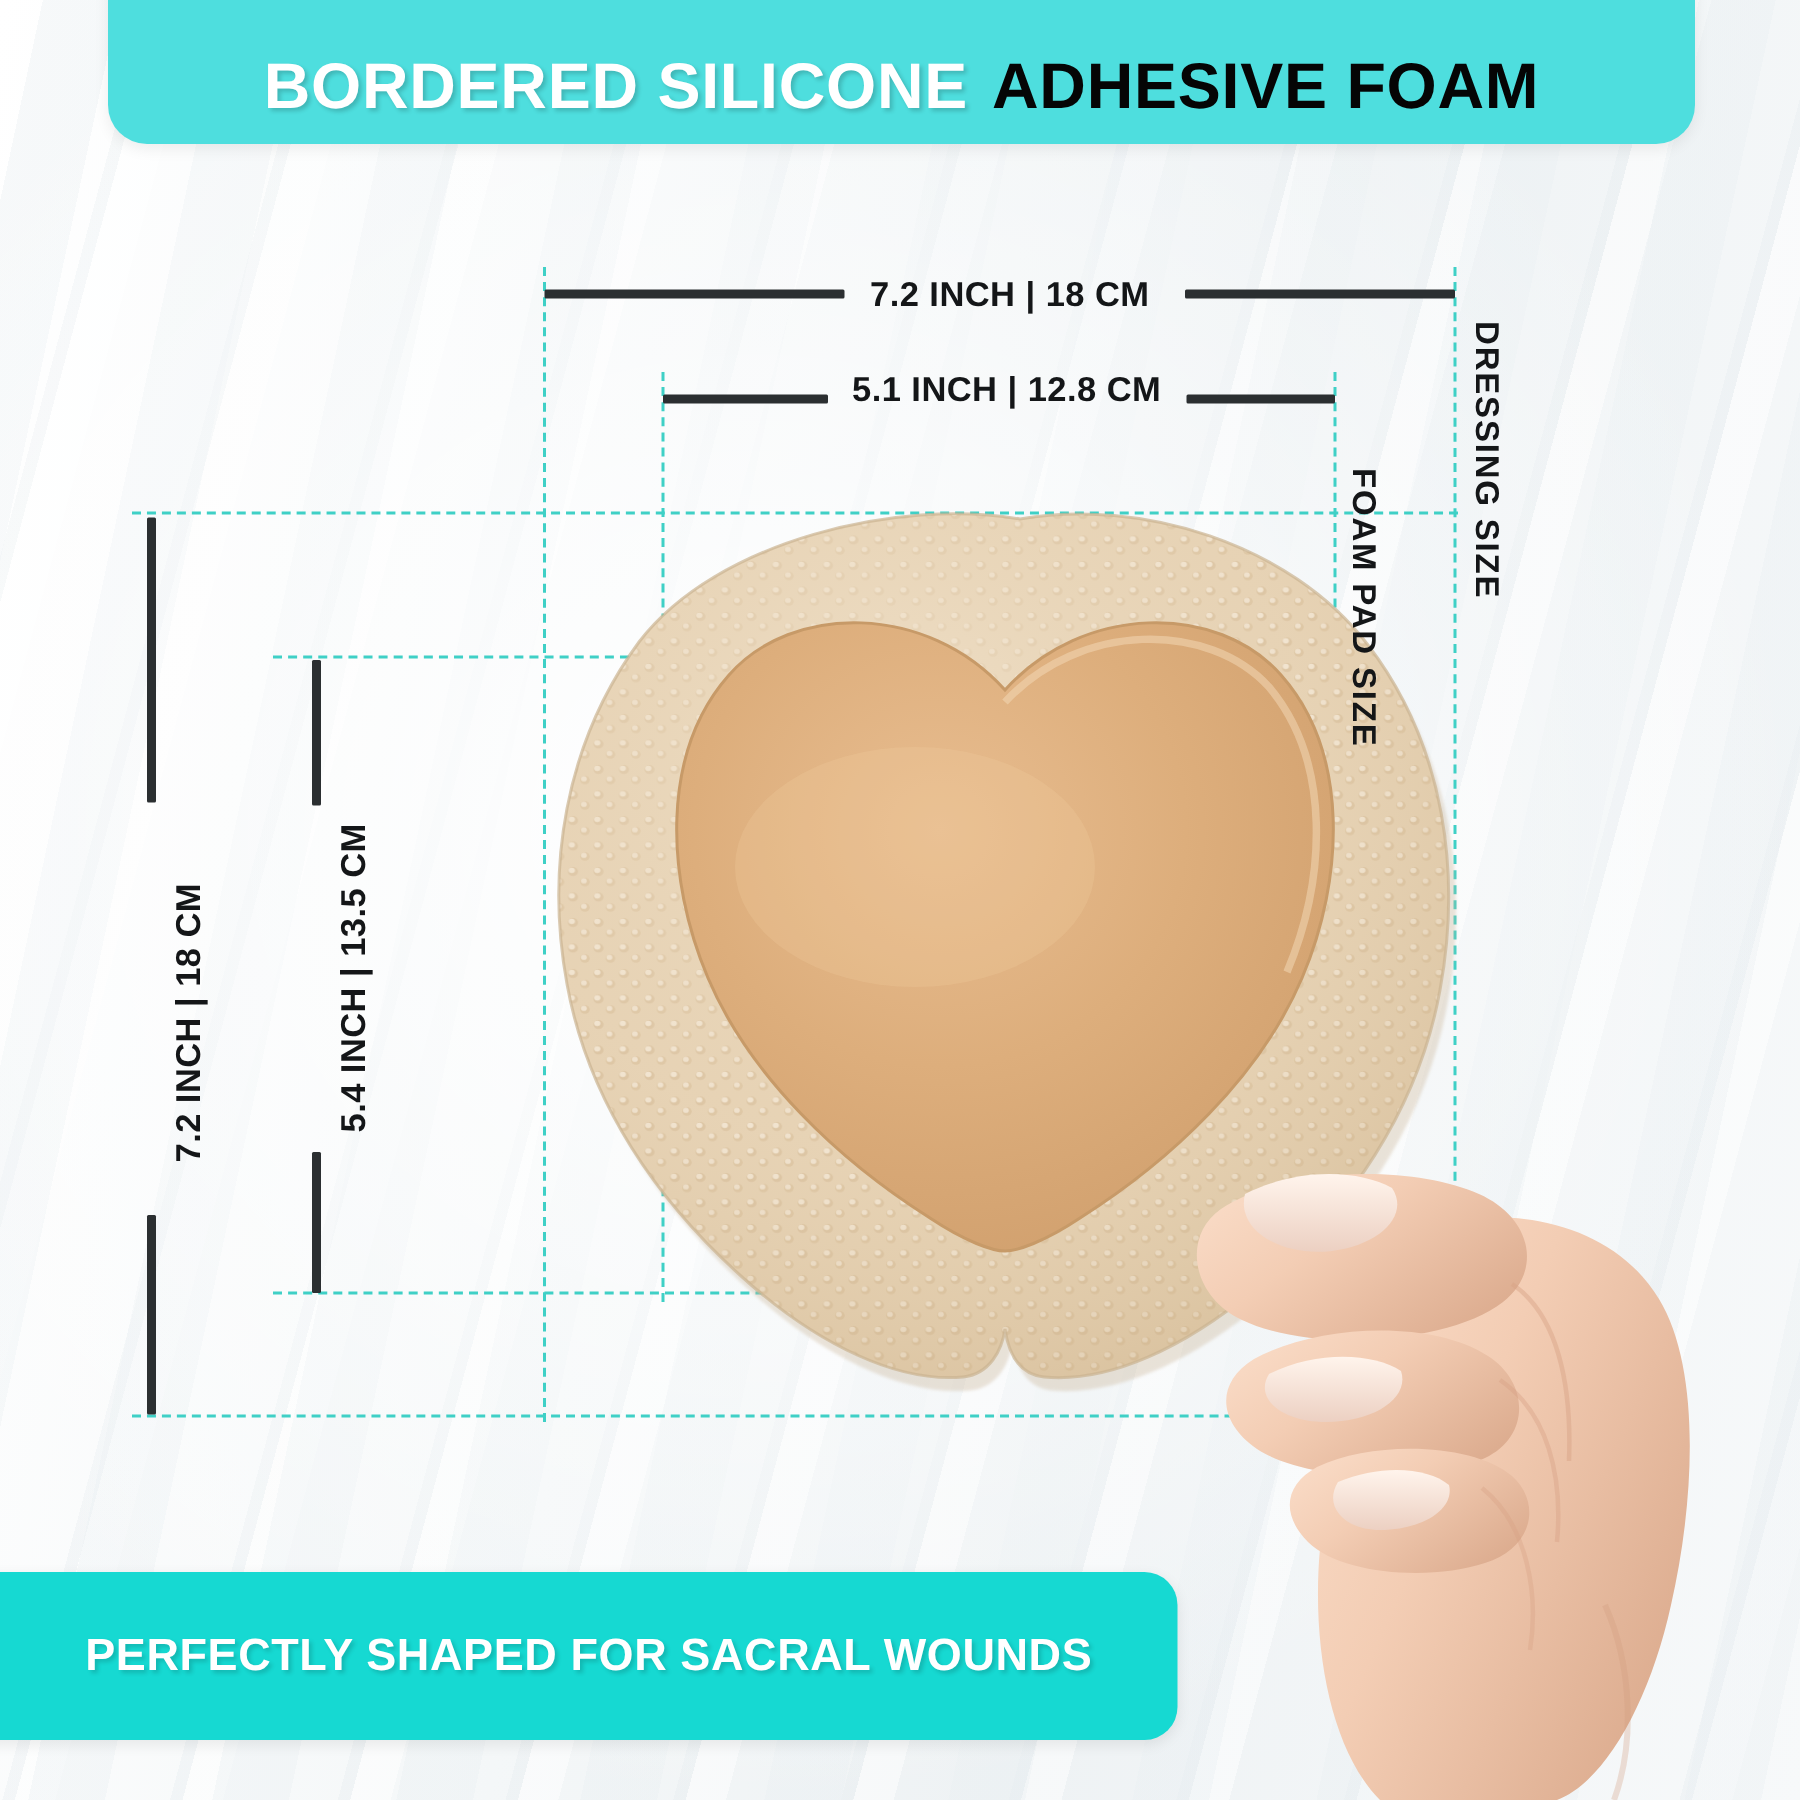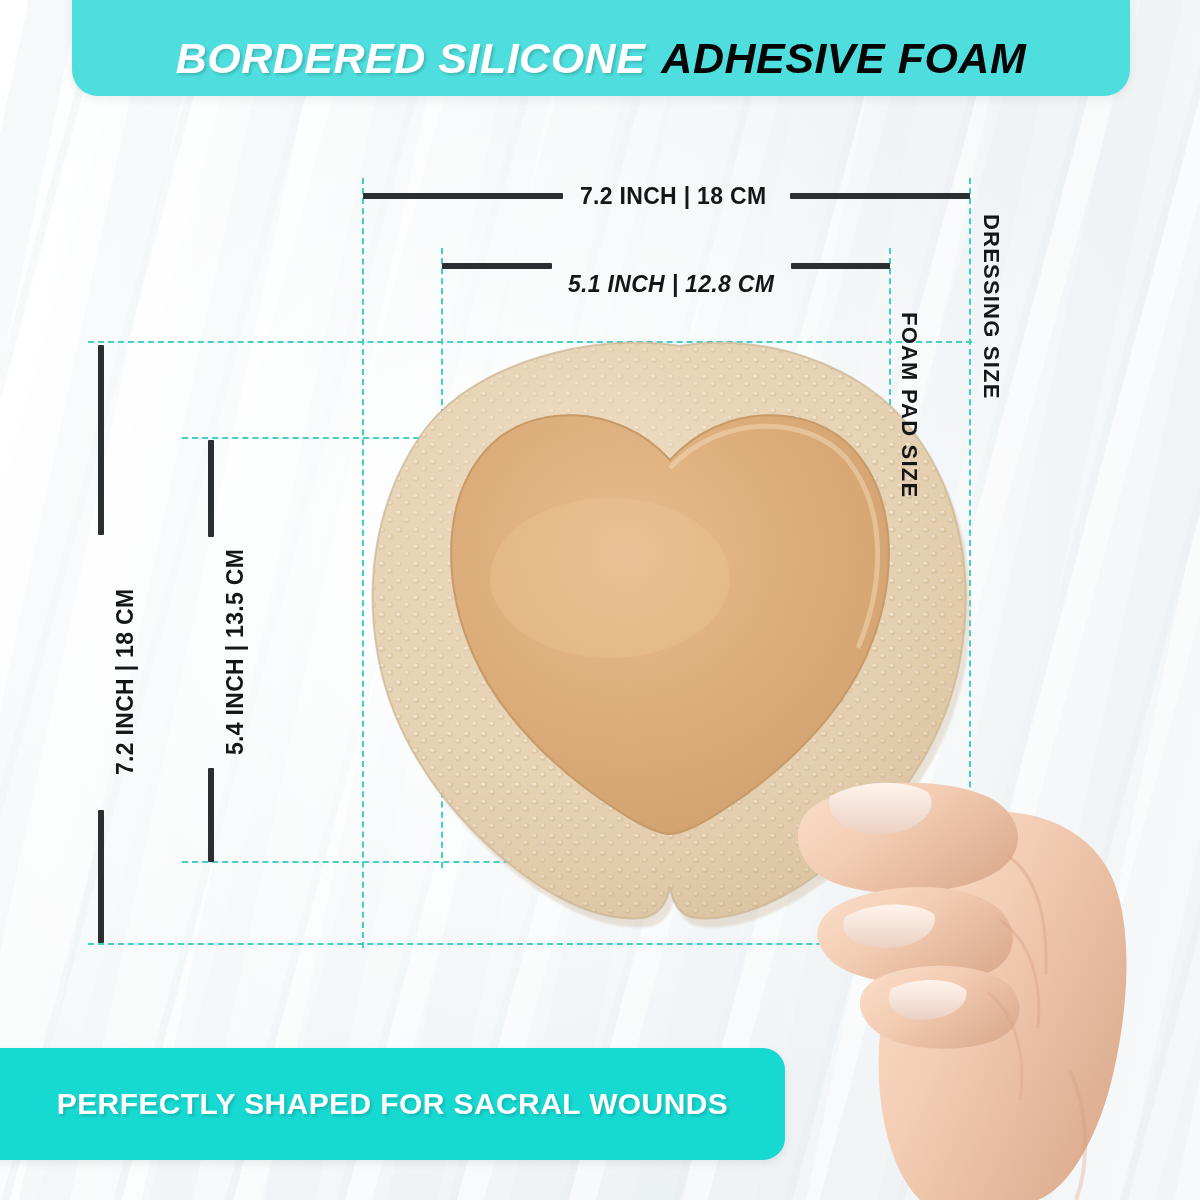--- a/index.html
+++ b/index.html
@@ -73,21 +73,20 @@
     justify-content: center;
     padding-bottom: 16px;
     box-sizing: border-box;
   }
   .top-banner-text {
     font-size: 43px;
     font-weight: bold;
     letter-spacing: 0.5px;
     white-space: nowrap;
     line-height: 1;
-    font-style: italic;
   }
   .tb-white {
     color: #ffffff;
     text-shadow: 2px 2px 3px rgba(0,0,0,0.18);
   }
   .tb-black {
     color: #050505;
     margin-left: 16px;
   }
 
@@ -351,21 +350,21 @@
       <path d="M 300,300 C 318,340 320,392 306,430" fill="none" stroke="#d09a7d" stroke-width="4" opacity="0.3"></path>
     </svg>
   </div>
 
   <div class="mbar-h" style="left:363px; top:193px; width:200px;"></div>
   <div class="mbar-h" style="left:790px; top:193px; width:180px;"></div>
   <div class="dim-label h" style="left:570px; top:183px;">7.2 INCH | 18 CM</div>
 
   <div class="mbar-h" style="left:442px; top:263px; width:110px;"></div>
   <div class="mbar-h" style="left:791px; top:263px; width:99px;"></div>
-  <div class="dim-label h" style="left:558px; top:271px;font-style:italic;">5.1 INCH | 12.8 CM</div>
+  <div class="dim-label h" style="left:558px; top:246px;">5.1 INCH | 12.8 CM</div>
 
   <div class="mbar-v" style="left:98px; top:345px; width:6px; height:190px;"></div>
   <div class="mbar-v" style="left:98px; top:810px; width:6px; height:133px;"></div>
   <div class="dim-label rot-left" style="left:112px; top:775px;">7.2 INCH | 18 CM</div>
 
   <div class="mbar-v" style="left:208px; top:440px; width:6px; height:97px;"></div>
   <div class="mbar-v" style="left:208px; top:768px; width:6px; height:94px;"></div>
   <div class="dim-label rot-left" style="left:222px; top:755px;">5.4 INCH | 13.5 CM</div>
 
   <div class="side-label rot-right" style="left:1004px; top:214px;">DRESSING SIZE</div>

